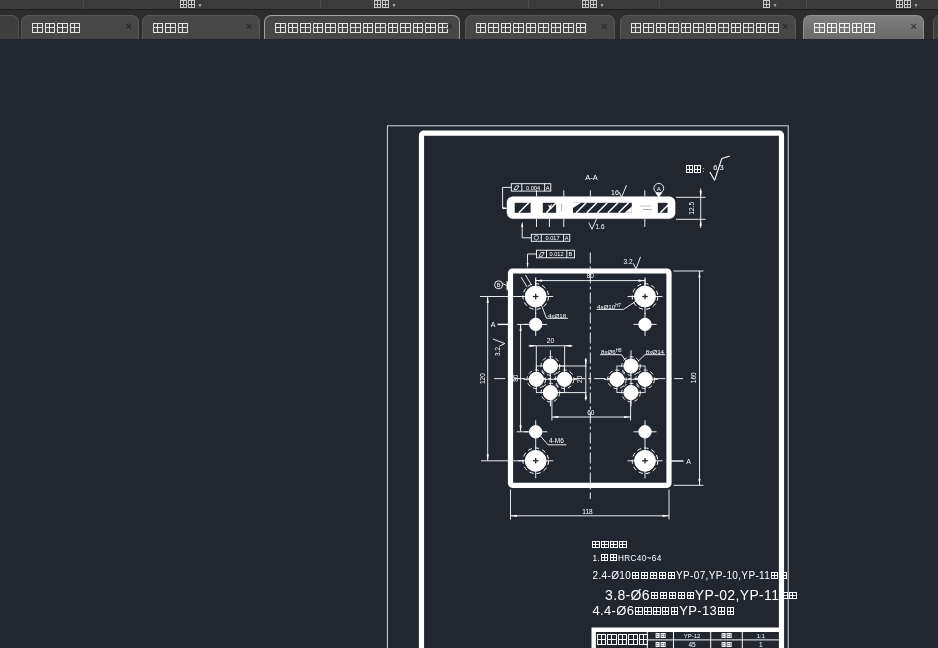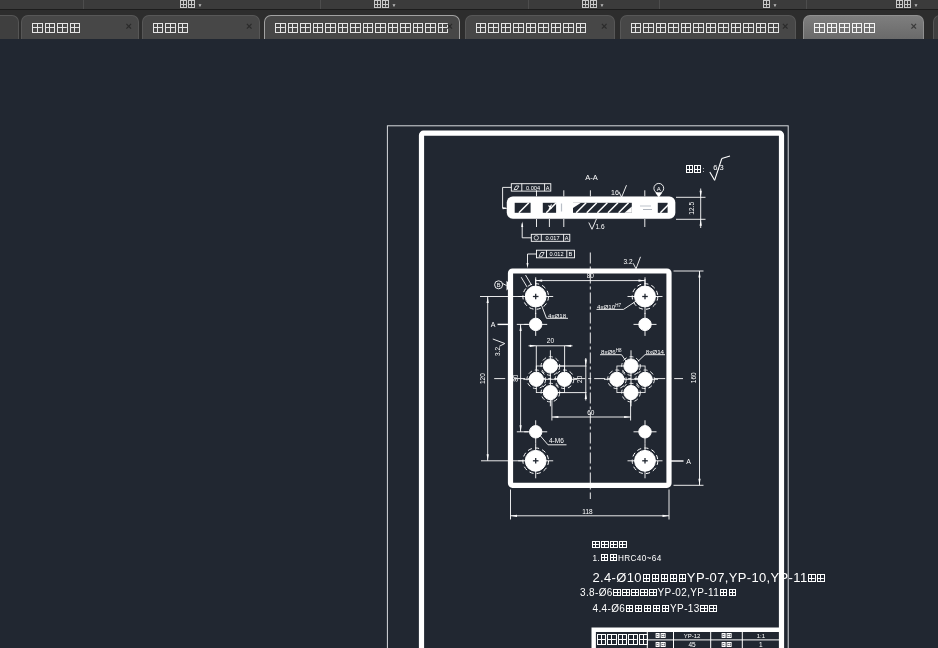--- a/index.html
+++ b/index.html
@@ -312,25 +312,25 @@
     <line x1="742.3" y1="632" x2="742.3" y2="648" stroke-width="1"></line>
     <line x1="647.3" y1="639.9" x2="779.4" y2="639.9" stroke-width="1"></line>
   </svg>
 
 <div class="abs" style="left:685px;top:164px;color:#fff;font-size:9px;white-space:nowrap"><i class="g g9"></i><i class="g g9"></i><span style="font-size:8px">:</span></div>
 
 <div class="abs" style="left:591.5px;top:540px;color:#fff;font-size:8px;white-space:nowrap"><i class="g g8"></i><i class="g g8"></i><i class="g g8"></i><i class="g g8"></i></div>
 
 <div class="abs" style="left:592.5px;top:553.5px;color:#fff;font-size:8.2px;letter-spacing:.35px;white-space:nowrap"><span class="t">1.</span><i class="g g8"></i><i class="g g8"></i><span class="t">HRC40~64</span></div>
 
-<div class="abs" style="left:592.5px;top:570px;color:#fff;font-size:13px;letter-spacing:.35px;white-space:nowrap"><span class="t">2.4-Ø10</span><i class="g g8"></i><i class="g g8"></i><i class="g g8"></i><i class="g g8"></i><i class="g g8"></i><span class="t">YP-07,YP-10,YP-11</span><i class="g g8"></i><i class="g g8"></i></div>
-
-<div class="abs" style="left:580px;top:586.5px;color:#fff;font-size:10px;letter-spacing:.35px;white-space:nowrap"><span class="t">3.8-Ø6</span><i class="g g8"></i><i class="g g8"></i><i class="g g8"></i><i class="g g8"></i><i class="g g8"></i><span class="t">YP-02,YP-11</span><i class="g g8"></i><i class="g g8"></i></div>
-
-<div class="abs" style="left:592.5px;top:603px;color:#fff;font-size:10px;letter-spacing:.35px;white-space:nowrap"><span class="t">4.4-Ø6</span><i class="g g8"></i><i class="g g8"></i><i class="g g8"></i><i class="g g8"></i><i class="g g8"></i><span class="t">YP-13</span><i class="g g8"></i><i class="g g8"></i></div>
+<div class="abs" style="left:592.5px;top:570px;color:#fff;font-size:10px;letter-spacing:.35px;white-space:nowrap"><span class="t">2.4-Ø10</span><i class="g g8"></i><i class="g g8"></i><i class="g g8"></i><i class="g g8"></i><i class="g g8"></i><span class="t">YP-07,YP-10,YP-11</span><i class="g g8"></i><i class="g g8"></i></div>
+
+<div class="abs" style="left:605px;top:586.5px;color:#fff;font-size:14px;letter-spacing:.35px;white-space:nowrap"><span class="t">3.8-Ø6</span><i class="g g8"></i><i class="g g8"></i><i class="g g8"></i><i class="g g8"></i><i class="g g8"></i><span class="t">YP-02,YP-11</span><i class="g g8"></i><i class="g g8"></i></div>
+
+<div class="abs" style="left:592.5px;top:603px;color:#fff;font-size:13px;letter-spacing:.35px;white-space:nowrap"><span class="t">4.4-Ø6</span><i class="g g8"></i><i class="g g8"></i><i class="g g8"></i><i class="g g8"></i><i class="g g8"></i><span class="t">YP-13</span><i class="g g8"></i><i class="g g8"></i></div>
 
 <div class="abs" style="left:596px;top:633px;color:#fff;font-size:11px;white-space:nowrap"><i class="g g11"></i><i class="g g11"></i><i class="g g11"></i><i class="g g11"></i><i class="g g11"></i></div>
 
 <div class="abs" style="left:660.5px;top:632.5px;transform:translateX(-50%);color:#fff;font-size:6px;white-space:nowrap"><i class="g g5"></i><i class="g g5"></i></div>
 <div class="abs" style="left:692px;top:632.5px;transform:translateX(-50%);color:#fff;font-size:6px;white-space:nowrap"><span class="t">YP-12</span></div>
 <div class="abs" style="left:726.5px;top:632.5px;transform:translateX(-50%);color:#fff;font-size:6px;white-space:nowrap"><i class="g g5"></i><i class="g g5"></i></div>
 <div class="abs" style="left:760.8px;top:632.5px;transform:translateX(-50%);color:#fff;font-size:6px;white-space:nowrap"><span class="t">1:1</span></div>
 
 <div class="abs" style="left:660.5px;top:640.5px;transform:translateX(-50%);color:#fff;font-size:6.5px;white-space:nowrap"><i class="g g5"></i><i class="g g5"></i></div>
 <div class="abs" style="left:692px;top:640.5px;transform:translateX(-50%);color:#fff;font-size:6.5px;white-space:nowrap"><span class="t">45</span></div>

